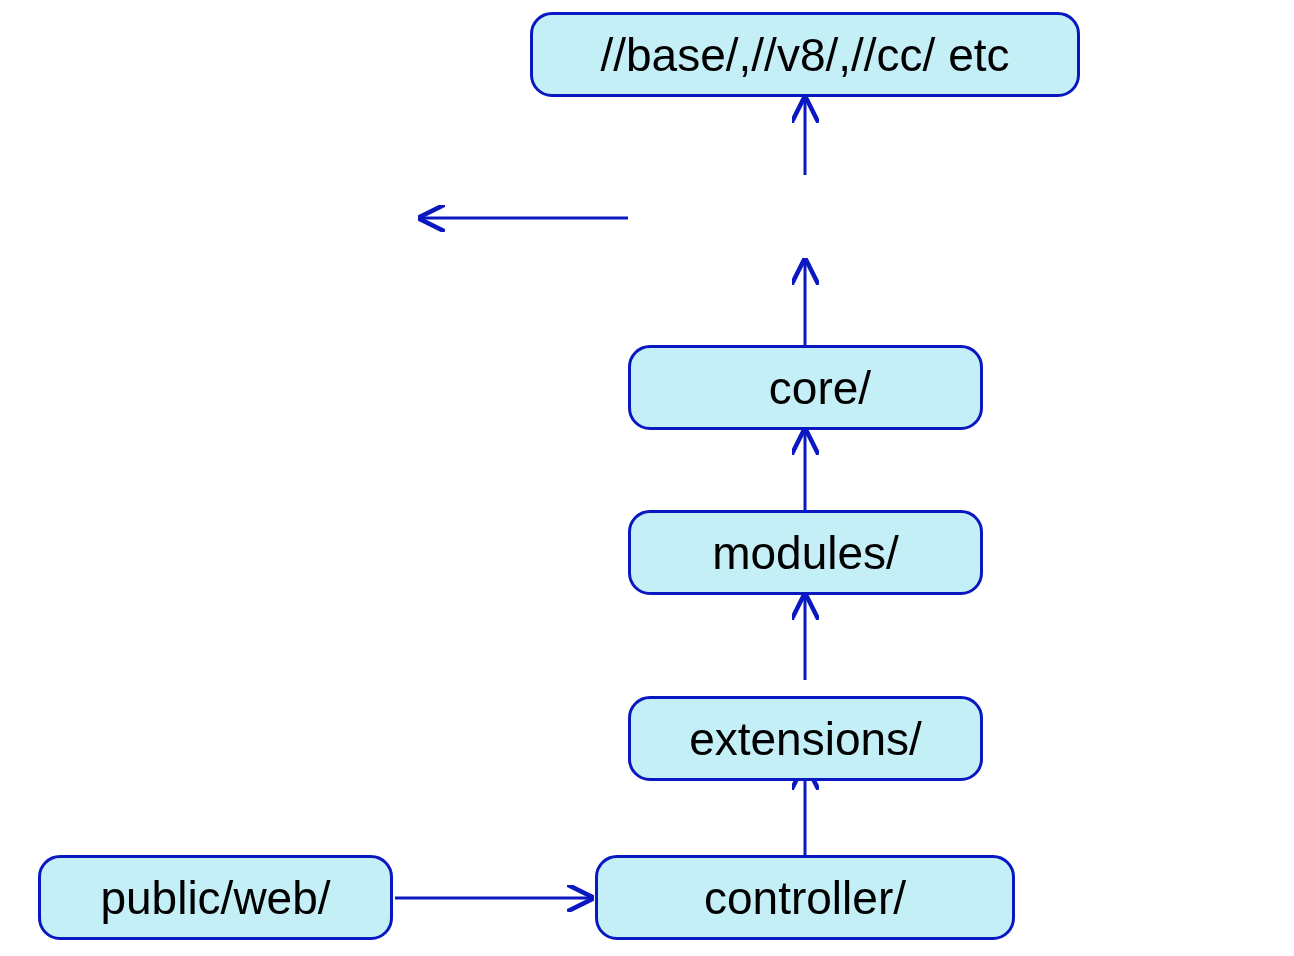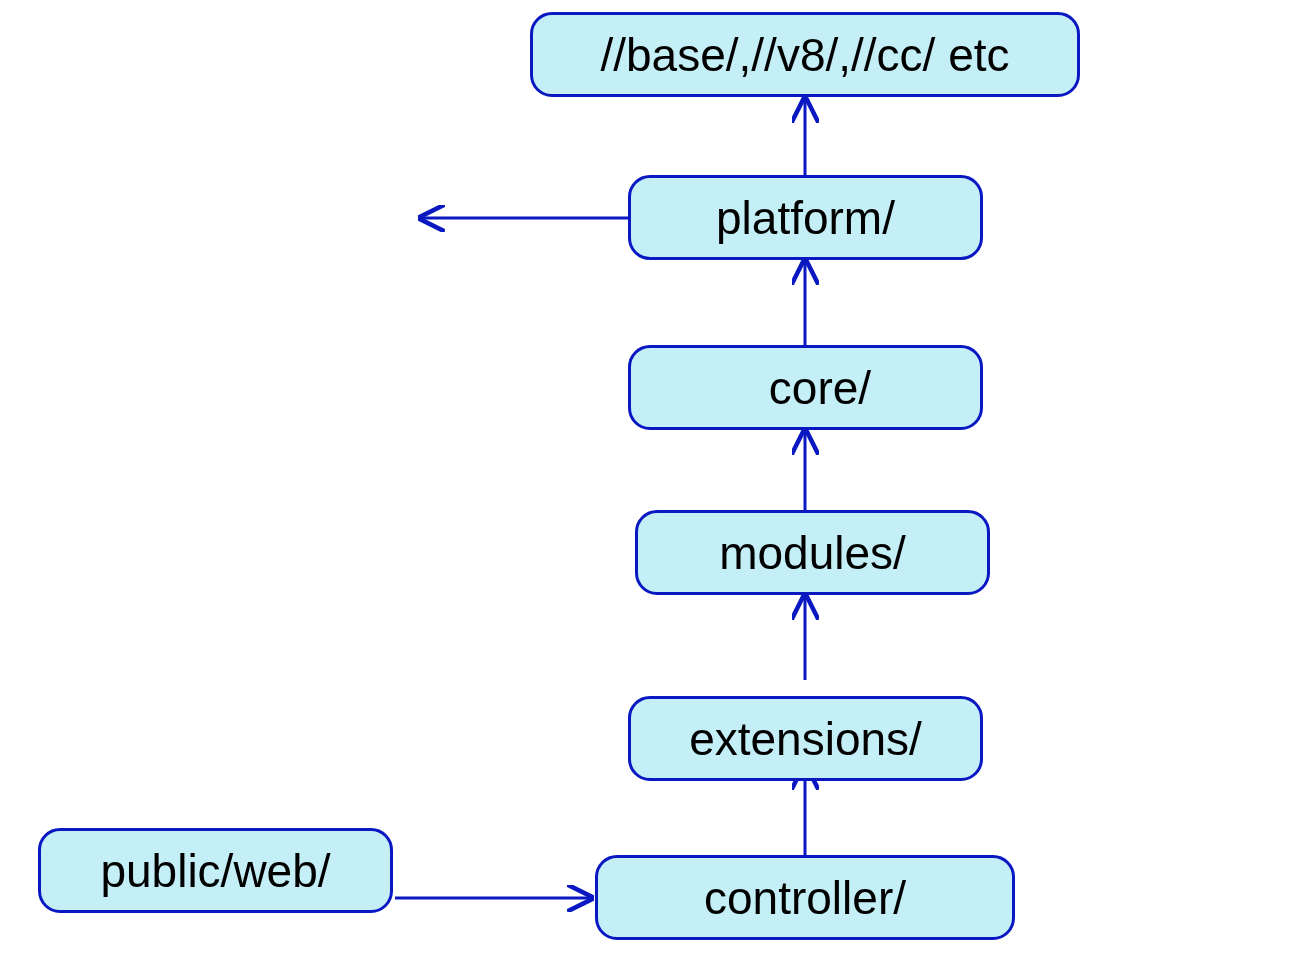--- a/index.html
+++ b/index.html
@@ -61,38 +61,35 @@
 
     <line x1="628" y1="218" x2="420" y2="218" stroke="#0a18c2" stroke-width="3" marker-end="url(#arrow)"></line>
 
     <line x1="395" y1="898" x2="592" y2="898" stroke="#0a18c2" stroke-width="3" marker-end="url(#arrow)"></line>
   </svg>
 
   <div class="node" style="left:530px; top:12px;  width:550px; height:85px;">
     <span>//base/,//v8/,//cc/ etc</span>
   </div>
 
-  <div class="node" style="left:628px; top:175px; width:355px; height:85px;">
-    <span>platform/</span>
-  </div>
 
 
   <div class="node" style="left:628px; top:345px; width:355px; height:85px;padding-left:47px;">
     <span>core/</span>
   </div>
 
-  <div class="node" style="left:628px; top:510px; width:355px; height:85px;margin-left:7px;">
+  <div class="node" style="left:628px; top:510px; width:355px; height:85px;">
     <span>modules/</span>
   </div>
 
   <div class="node" style="left:628px; top:684px; width:355px; height:85px;margin-top:12px;">
     <span>extensions/</span>
   </div>
 
   <div class="node" style="left:595px; top:855px; width:420px; height:85px;">
     <span>controller/</span>
   </div>
 
-  <div class="node" style="left:38px;  top:828px; width:355px; height:85px;justify-content:center;">
+  <div class="node" style="left:38px;  top:855px; width:355px; height:85px;justify-content:center;">
     <span>public/web/</span>
   </div>
 
 </div>
 
 </body></html>

